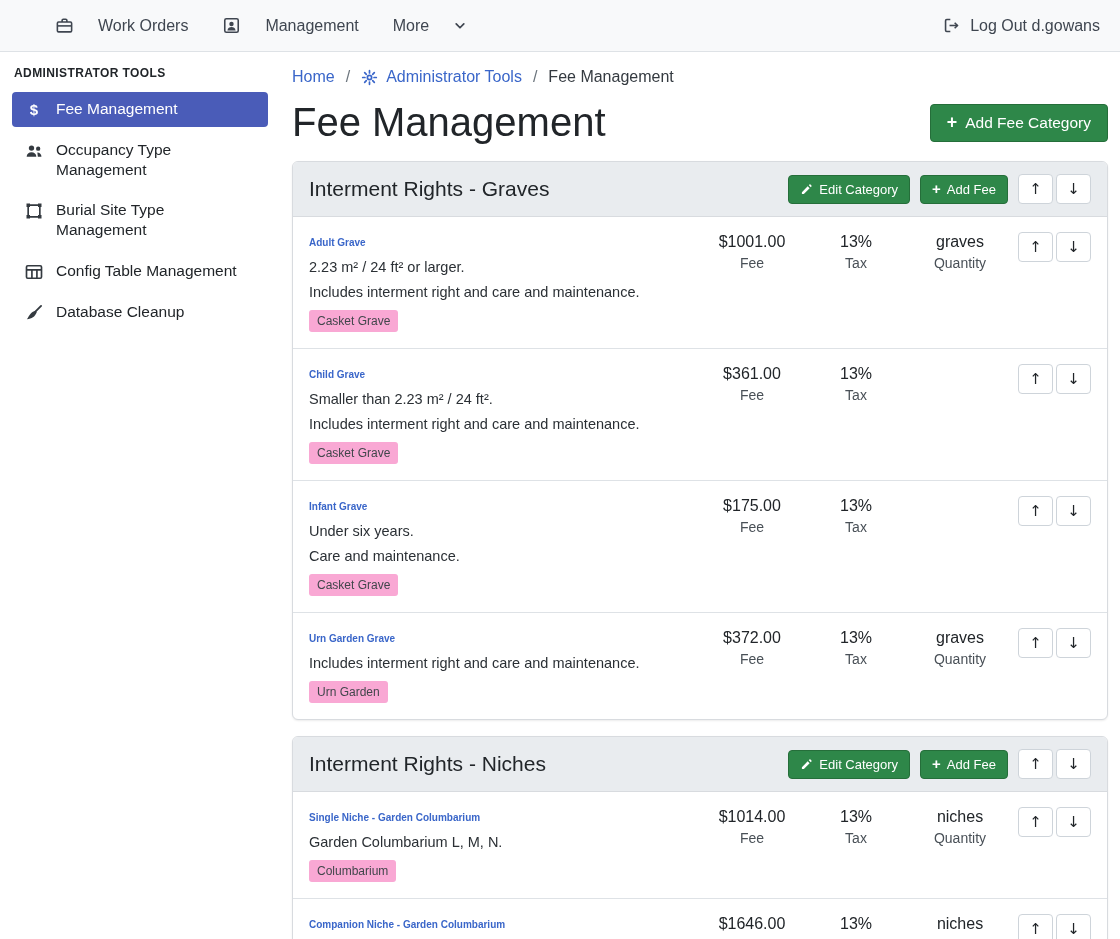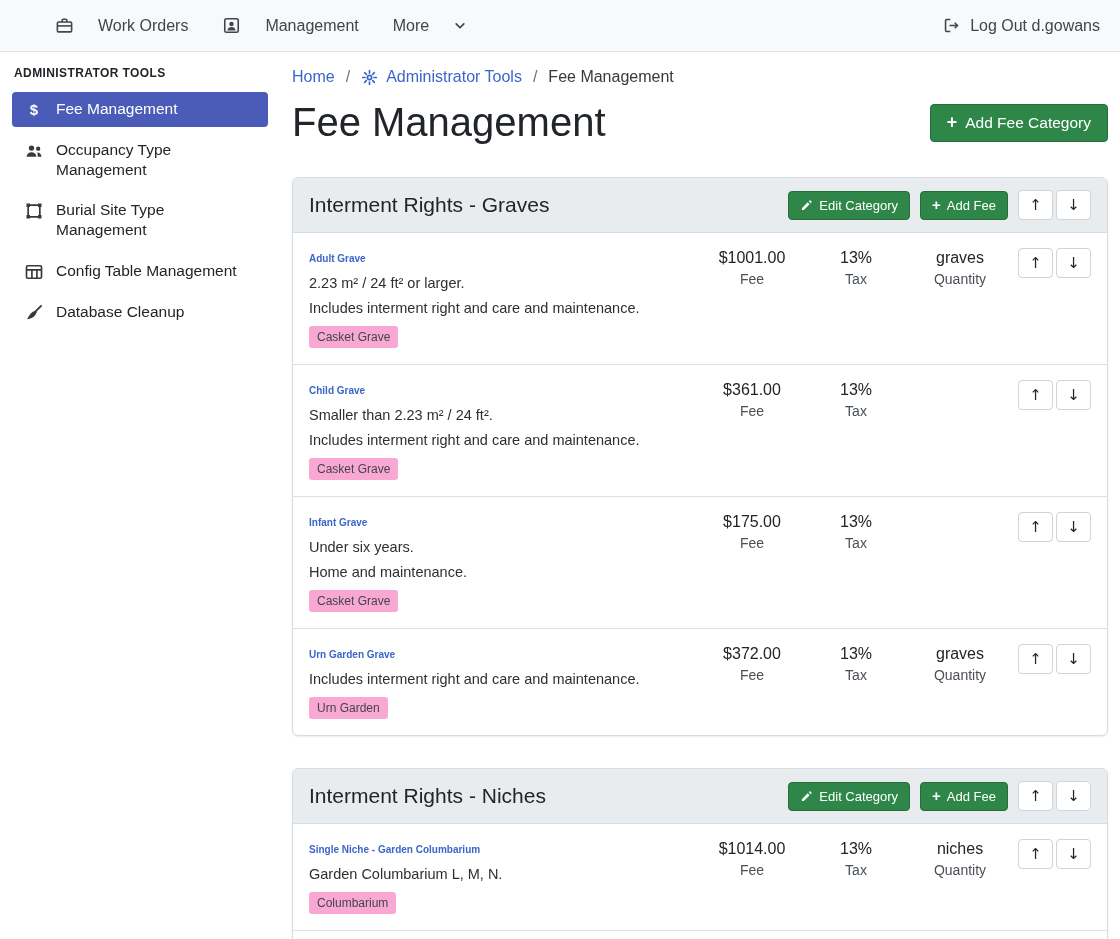--- a/index.html
+++ b/index.html
@@ -51,21 +51,21 @@
   h1{font-size:40px;font-weight:400;color:#212529}
   .btn-green{background:var(--green);border:1px solid var(--green-border);color:#fff;
     border-radius:4px;display:inline-flex;align-items:center;gap:8px;cursor:pointer;
     font-family:inherit}
   .btn-lg{font-size:15.5px;padding:9px 16px}
   .btn-sm{font-size:13px;padding:6px 11px;gap:6px}
   .plus{font-weight:700;font-size:1.15em;line-height:1}
   .btn-icon{width:13px;height:13px;color:#fff}
 
   
-  .card{margin-top:32px;background:#fff;border:1px solid #d8dbdf;border-radius:6px;
+  .card{margin-top:16px;background:#fff;border:1px solid #d8dbdf;border-radius:6px;
     box-shadow:0 1px 2px rgba(0,0,0,.08)}
   .card-header{background:#e9ecef;border-bottom:1px solid #d8dbdf;border-radius:5px 5px 0 0;
     padding:12px 16px;display:flex;align-items:center;gap:12px}
   .card-title{font-size:21px;font-weight:500;color:#212529}
   .header-actions{margin-left:auto;display:flex;align-items:center;gap:10px}
   .arrow-group{display:flex;gap:3px}
   .arrow-btn{width:35px;height:30px;background:#fff;border:1px solid #ced4da;border-radius:4px;
     font-size:15px;color:#212529;cursor:pointer;display:flex;align-items:center;justify-content:center;
     font-family:"DejaVu Sans","Liberation Sans",sans-serif}
 
@@ -288,21 +288,21 @@
       <button class="arrow-btn">↑</button>
       <button class="arrow-btn">↓</button>
     </div>
   </div>
 
   <div class="fee-row">
     <div class="fee-main">
       <a class="fee-name">Infant Grave</a>
       <div class="fee-descs">
                   <div class="fee-desc">Under six years.</div>
-                  <div class="fee-desc">Home and maintenance.</div>
+                  <div class="fee-desc">Care and maintenance.</div>
                 </div>
       <div><span class="badge">Casket Grave</span></div>
     </div>
     <div class="fee-col">
       <div class="val">$175.00</div>
       <div class="lbl">Fee</div>
     </div>
     <div class="fee-col">
       <div class="val">13%</div>
       <div class="lbl">Tax</div>

